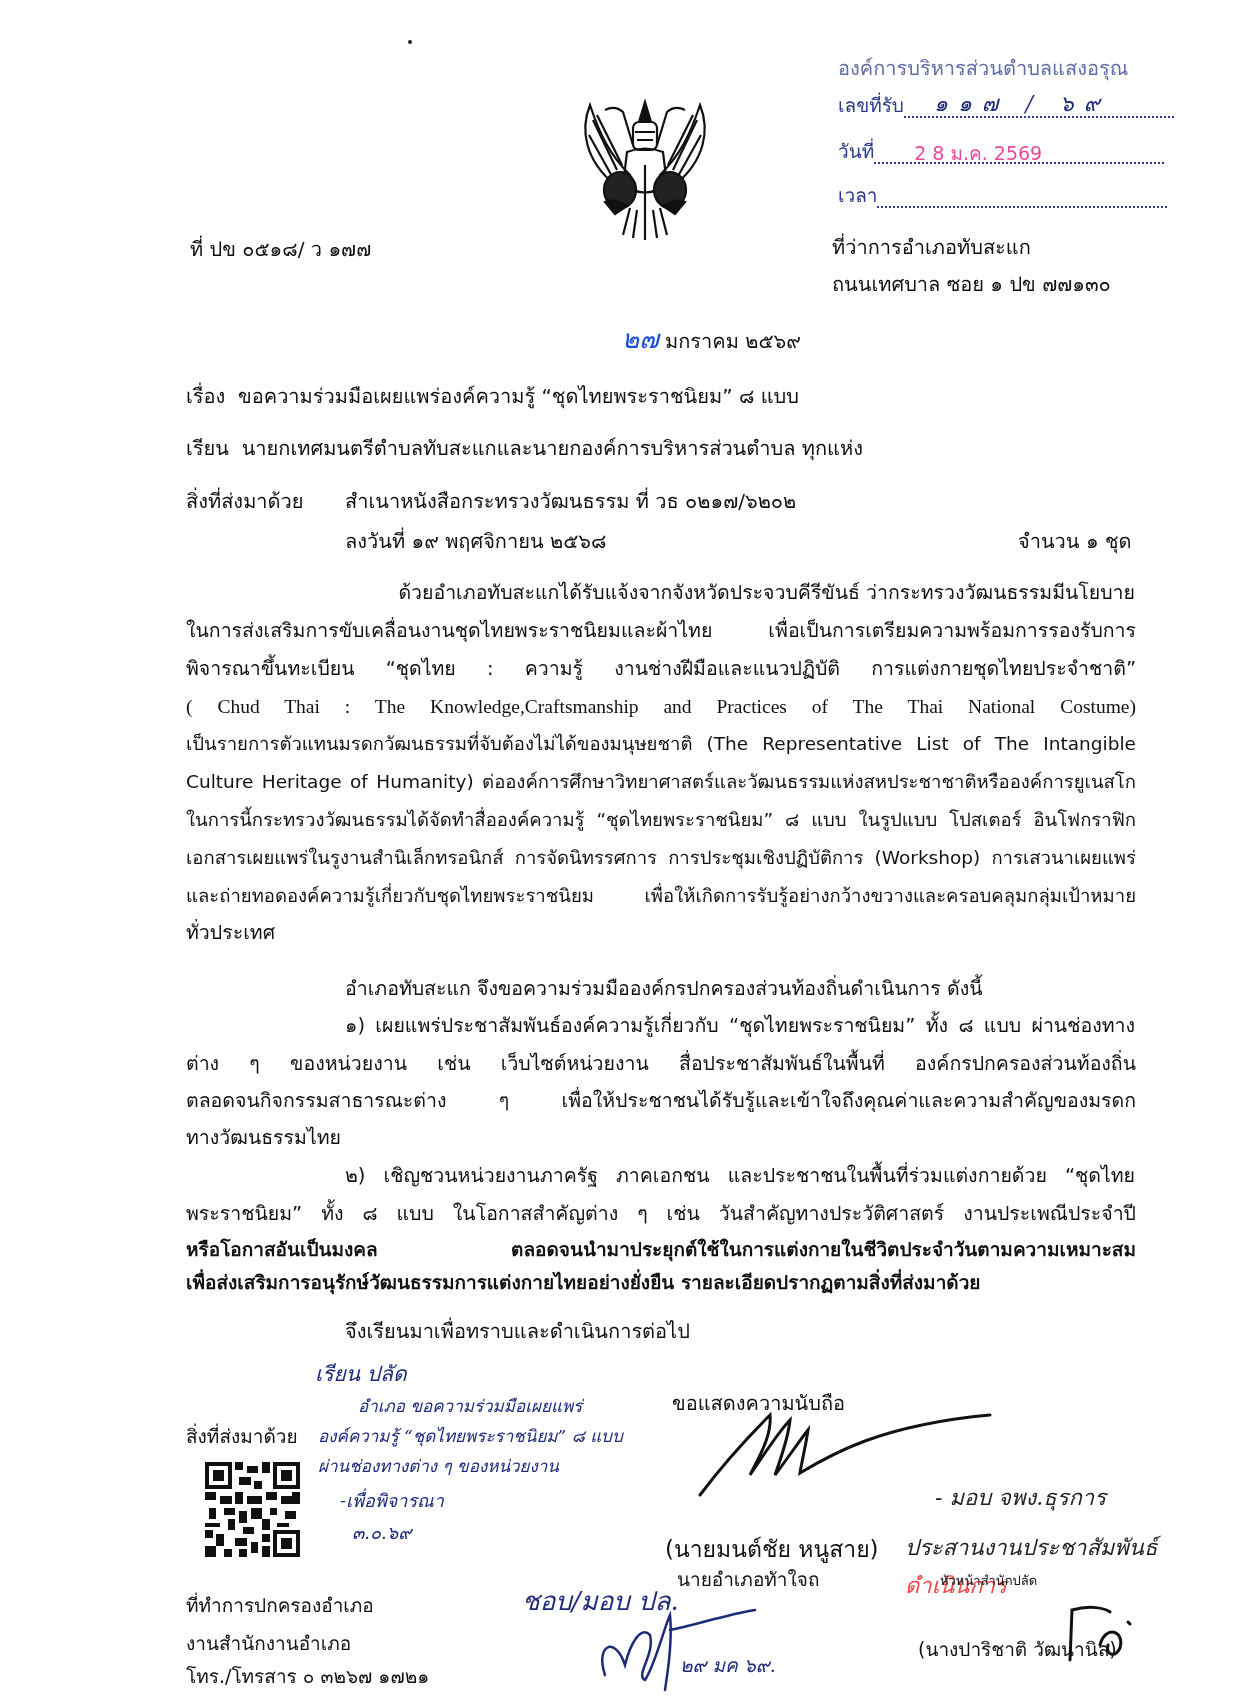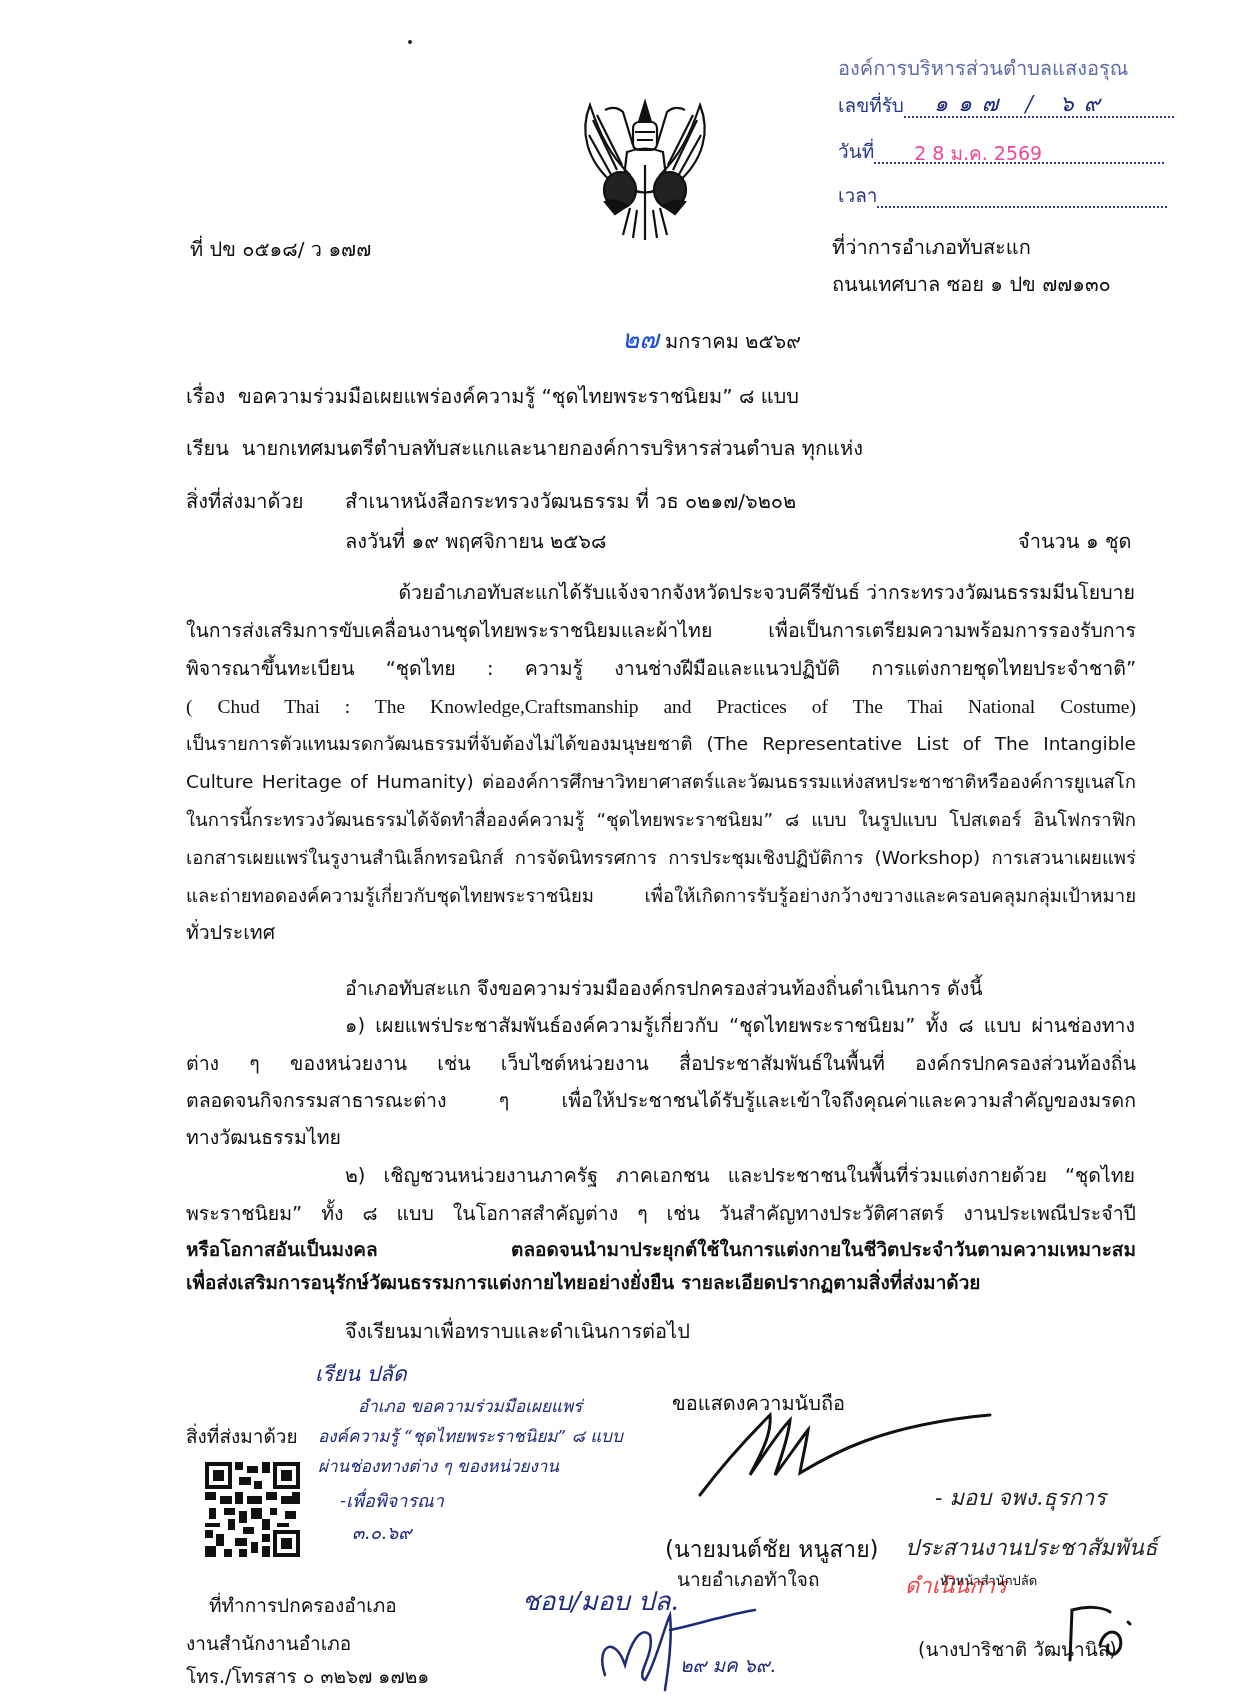--- a/index.html
+++ b/index.html
@@ -190,18 +190,18 @@
     </g>
   </svg>
 </div>
 
 <div class="abs hw" style="left:522px;top:1580px;font-size:26px;">ชอบ/มอบ ปล.</div>
 <svg class="abs" width="200" height="90" style="left:595px;top:1605px;">
   <path class="sig-blue" d="M10 70 C0 40 20 30 30 60 C35 40 45 20 55 30 C60 50 40 70 50 75 C60 60 70 20 75 10 C78 40 72 70 70 85 M75 25 C100 20 130 10 160 5"></path>
 </svg>
 <div class="abs hw" style="left:680px;top:1650px;font-size:19px;">๒๙ มค ๖๙.</div>
 
-<div class="abs t" style="left:186px;top:1594px;font-size:19px;margin-left:23px;">ที่ทำการปกครองอำเภอ</div>
+<div class="abs t" style="left:186px;top:1594px;font-size:19px;">ที่ทำการปกครองอำเภอ</div>
 <div class="abs t" style="left:186px;top:1632px;font-size:19px;">งานสำนักงานอำเภอ</div>
 <div class="abs t" style="left:186px;top:1665px;font-size:19px;">โทร./โทรสาร ๐ ๓๒๖๗ ๑๗๒๑</div>
 
 <div class="abs t" style="left:918px;top:1638px;font-size:19px;">(นางปาริชาติ วัฒนานิล)</div>
 <div class="abs t" style="left:940px;top:1570px;font-size:13px;">หัวหน้าสำนักปลัด</div>
 
 </body></html>

